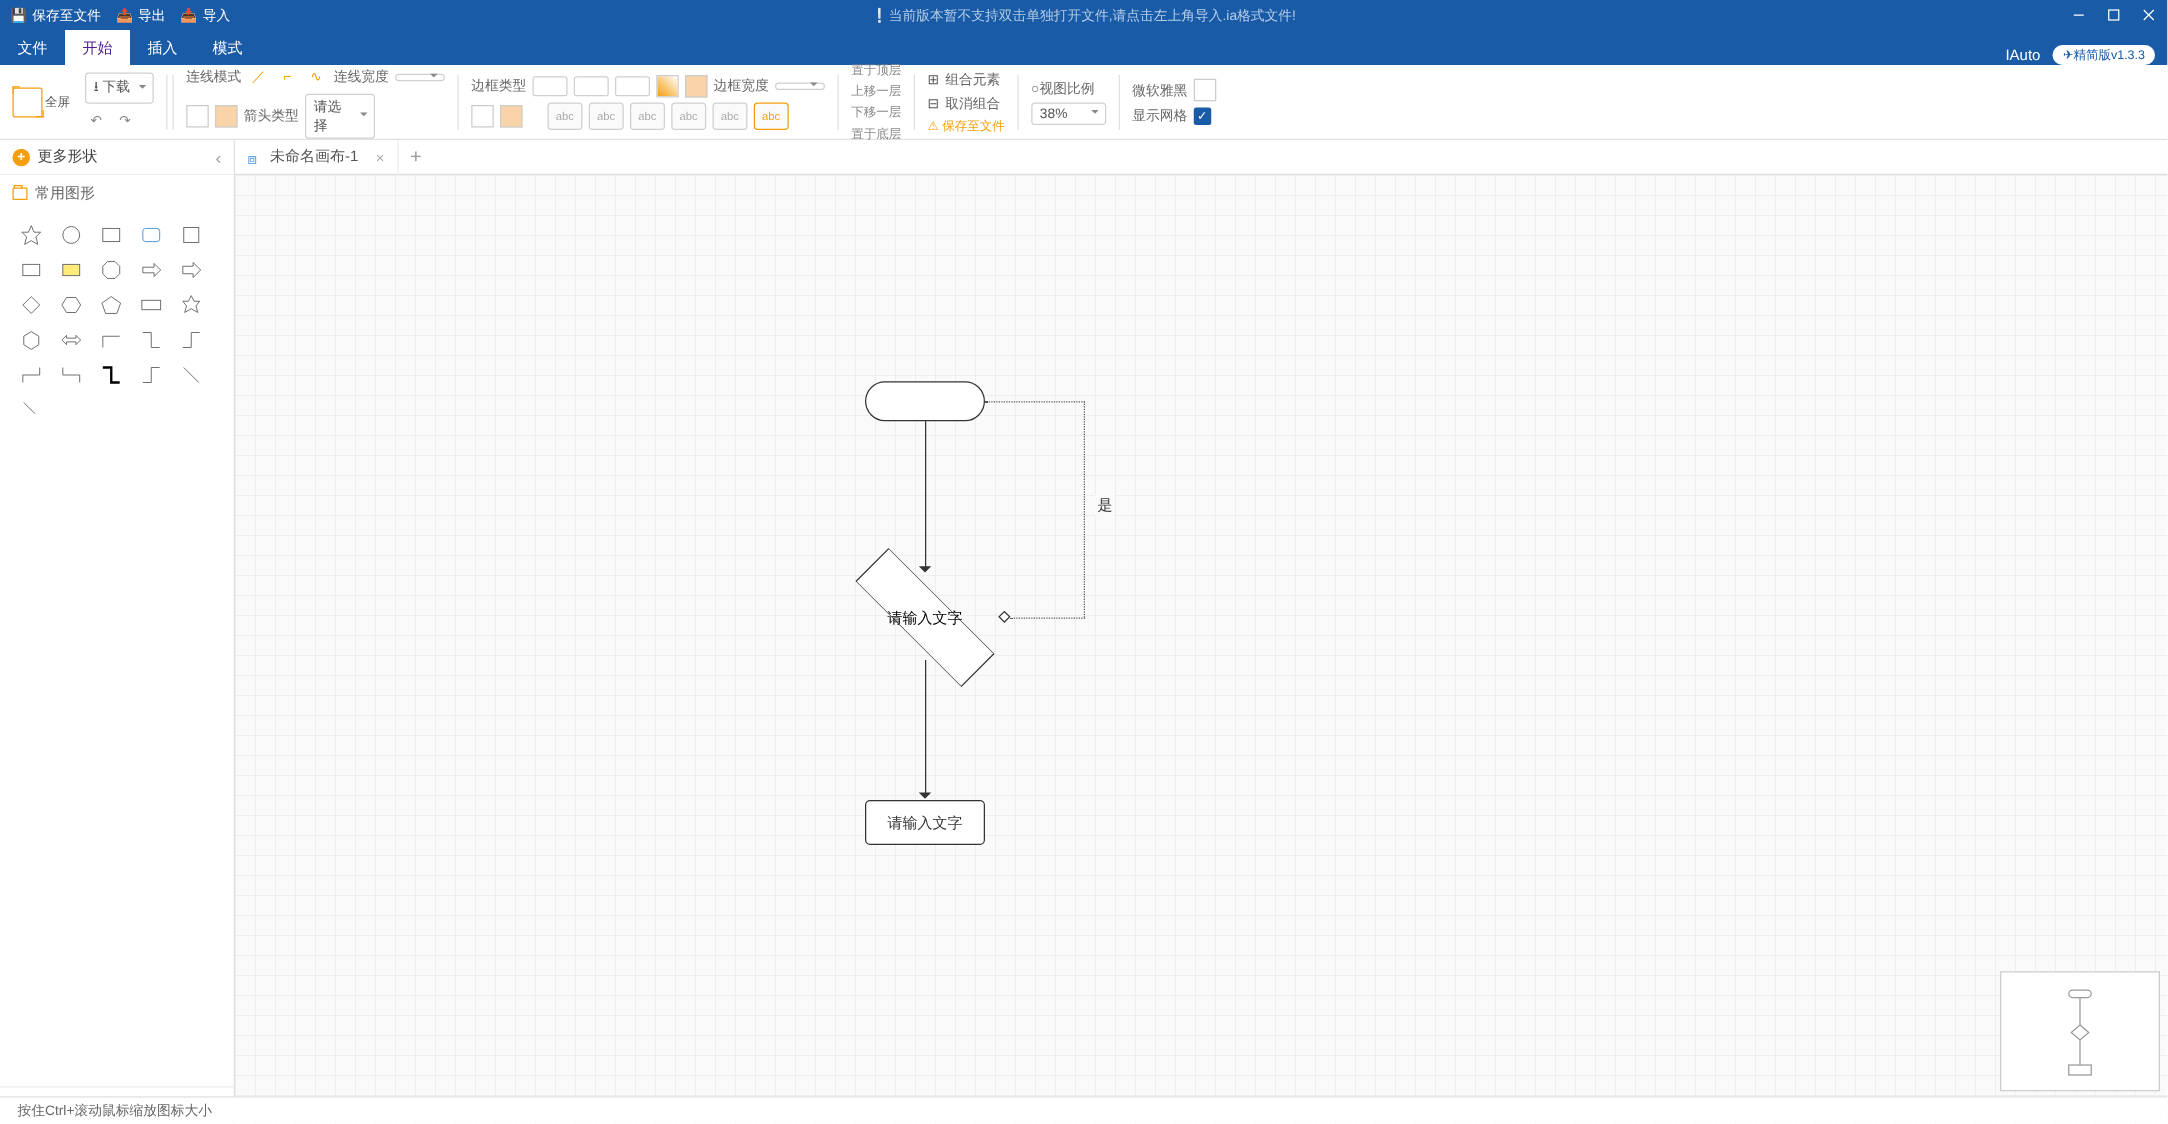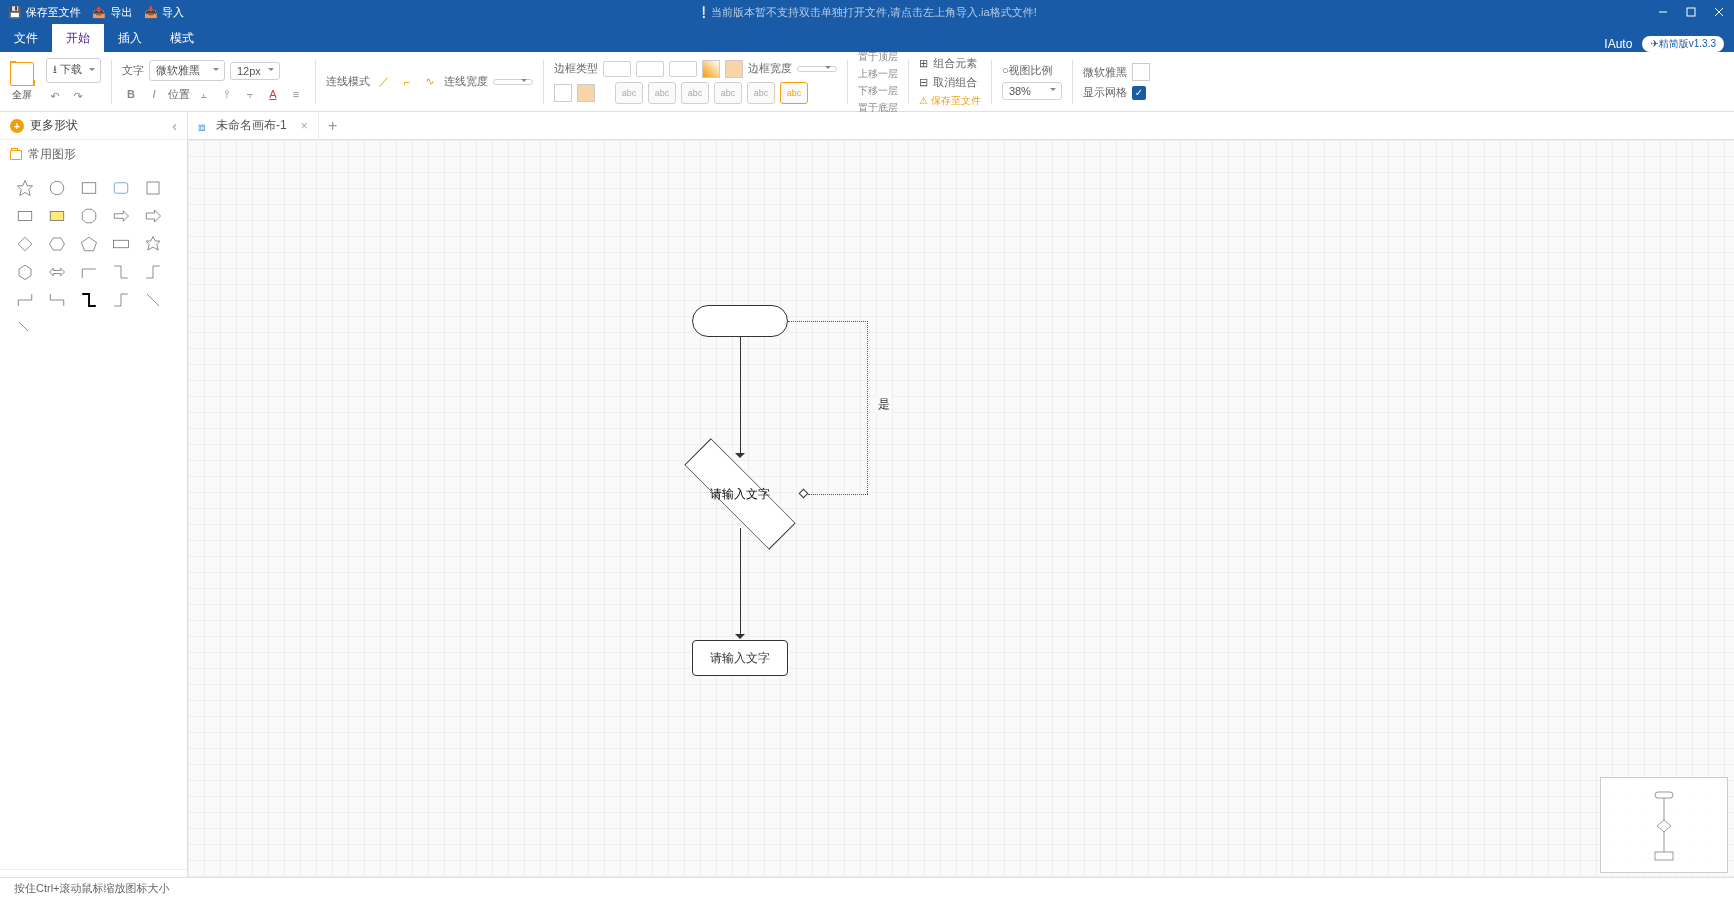--- a/index.html
+++ b/index.html
@@ -13,21 +13,21 @@
 .menubar{background:#1a5ba8;height:28px;display:flex;align-items:flex-end;color:#fff;font-size:12px}
 .menu-item{padding:0 14px;height:28px;display:flex;align-items:center;cursor:pointer}
 .menu-item.active{background:#fff;color:#4c1d95}
 .menubar-right{margin-left:auto;display:flex;align-items:center;gap:10px;padding-right:10px}
 .version-badge{background:#fff;color:#1a5ba8;border-radius:10px;padding:1px 8px;font-size:10px}
 .ribbon{background:#fff;height:60px;border-bottom:1px solid #e0e0e0;display:flex;align-items:center;padding:0 6px;font-size:11px;color:#555}
 .r-group{display:flex;flex-direction:column;justify-content:center;padding:0 8px;height:100%;gap:4px}
 .r-sep{width:1px;height:44px;background:#e0e0e0;margin:0 2px}
 .r-row{display:flex;align-items:center;gap:5px}
 .r-btn{width:18px;height:18px;border:1px solid transparent;cursor:pointer;display:flex;align-items:center;justify-content:center;border-radius:2px;color:#888}
-.fullscreen-btn{display:flex;flex-direction:column;align-items:center;gap:2px;padding:4px;cursor:pointer}
+.fullscreen-btn{display:flex;flex-direction:row;align-items:center;gap:2px;padding:4px;cursor:pointer}
 .fullscreen-icon{width:24px;height:24px;border:1.5px solid #f59e0b;border-radius:2px;position:relative}
 .fullscreen-icon::before,.fullscreen-icon::after{content:"";position:absolute;width:5px;height:5px;border:1.5px solid #f59e0b}
 .fullscreen-icon::before{top:-1.5px;left:-1.5px;border-right:none;border-bottom:none}
 .fullscreen-icon::after{bottom:-1.5px;right:-1.5px;border-left:none;border-top:none}
 .dropdown{border:1px solid #d0d0d0;border-radius:3px;padding:2px 18px 2px 6px;font-size:11px;position:relative;background:#fff;cursor:pointer;min-width:40px}
 .dropdown::after{content:"";position:absolute;right:5px;top:50%;transform:translateY(-50%);border:3px solid transparent;border-top-color:#888}
 .label{font-size:11px;color:#666;white-space:nowrap}
 .line-style-btn{width:28px;height:16px;border:1px solid #d0d0d0;border-radius:2px;cursor:pointer;background:#fff}
 .swatch{width:18px;height:18px;border:1px solid #ccc;cursor:pointer}
 .abc-btn{width:28px;height:22px;border:1px solid #d0d0d0;border-radius:3px;display:flex;align-items:center;justify-content:center;font-size:9px;color:#aaa;cursor:pointer;background:#fafafa}
@@ -121,46 +121,35 @@
     <span style="font-size:10px">全屏</span>
   </div>
   <div class="r-group">
     <div class="dropdown"><span>⭳ </span><span>下载</span></div>
     <div class="r-row">
       <div class="r-btn">↶</div>
       <div class="r-btn">↷</div>
     </div>
   </div>
   <div class="r-sep"></div>
-  <div class="r-group">
-    <div class="r-row">
-      <span class="label">文字</span>
-      <div class="dropdown" style="width:76px">微软雅黑</div>
-      <div class="dropdown" style="width:50px">12px</div>
-    </div>
-    <div class="r-row">
-      <div class="r-btn" style="font-weight:bold">B</div>
-      <div class="r-btn" style="font-style:italic">I</div>
-      <span class="label">位置</span>
-      <div class="r-btn">⫠</div>
-      <div class="r-btn">⫯</div>
-      <div class="r-btn">⫟</div>
-      <div class="r-btn" style="text-decoration:underline;color:#d33">A</div>
-      <div class="r-btn">≡</div>
-    </div>
-  </div>
   <div class="r-sep"></div>
   <div class="r-group">
     <div class="r-row">
       <span class="label">连线模式</span>
       <div class="r-btn" style="color:#f59e0b">／</div>
       <div class="r-btn" style="color:#f59e0b">⌐</div>
       <div class="r-btn" style="color:#f59e0b">∿</div>
       <span class="label">连线宽度</span>
       <div class="dropdown" style="width:40px"></div>
+    </div>
+    <div class="r-row">
+      <div class="swatch" style="background:#fff"></div>
+      <div class="swatch" style="background:#f9d4a8"></div>
+      <span class="label">箭头类型</span>
+      <div class="dropdown" style="width:56px">请选择</div>
     </div>
   </div>
   <div class="r-sep"></div>
   <div class="r-group">
     <div class="r-row">
       <span class="label">边框类型</span>
       <div class="line-style-btn"></div>
       <div class="line-style-btn"></div>
       <div class="line-style-btn"></div>
       <div class="swatch" style="background:linear-gradient(45deg,#f59e0b,#fff)"></div>

